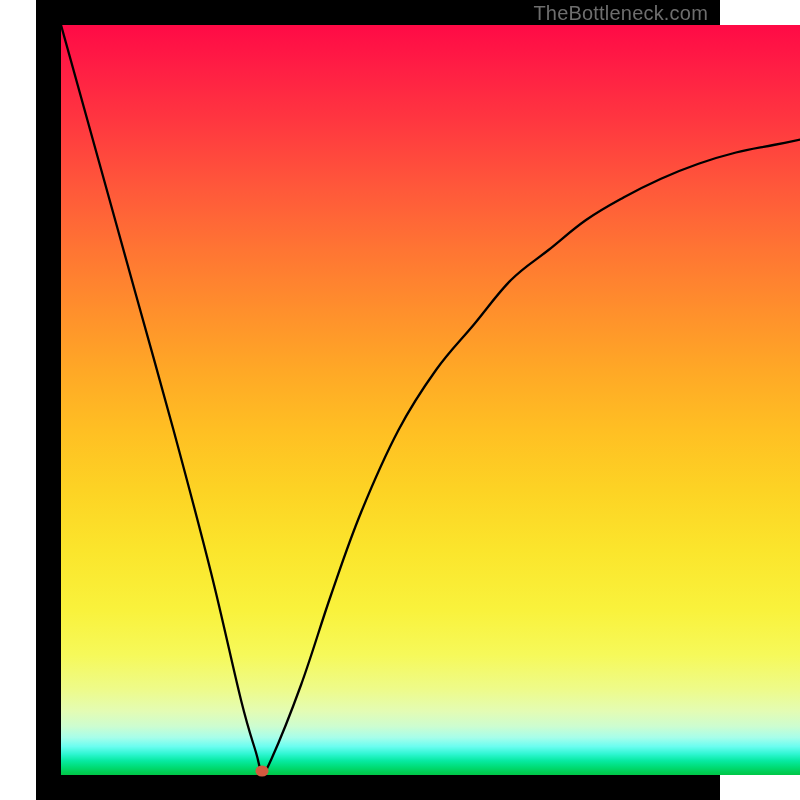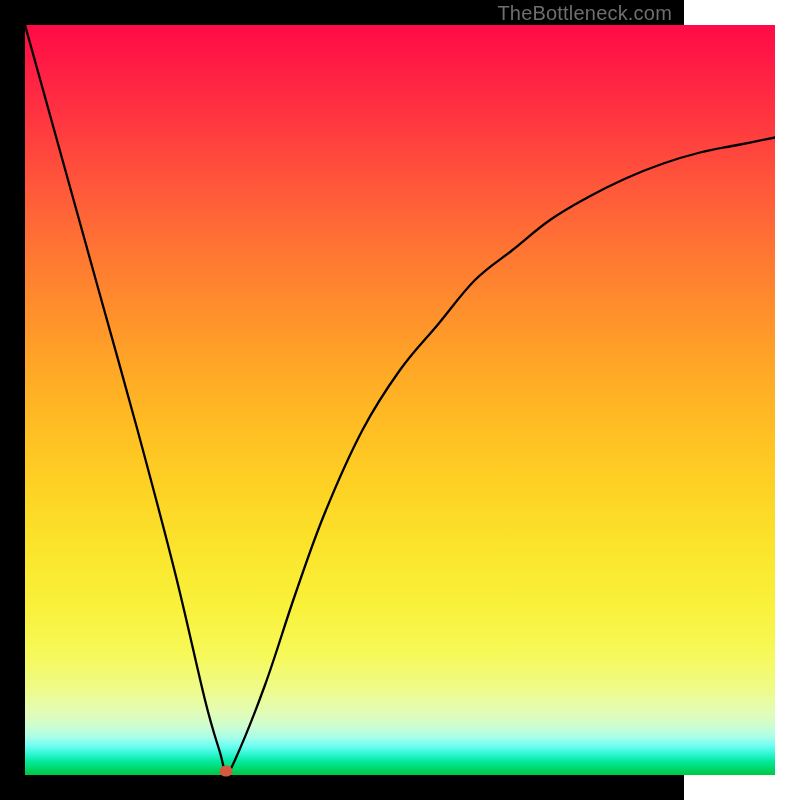--- a/index.html
+++ b/index.html
@@ -8,20 +8,21 @@
     width: 800px;
     height: 800px;
     overflow: hidden;
     font-family: Arial, Helvetica, sans-serif;
   }
   .frame {
     width: 684px;
     height: 800px;
     background: #000;
     position: relative;
+    margin-left: 36px;
   }
   .watermark {
     position: absolute;
     top: 2px;
     right: 12px;
     color: #6e6e6e;
     font-size: 20px;
     font-weight: 400;
     letter-spacing: 0.2px;
     z-index: 10;

